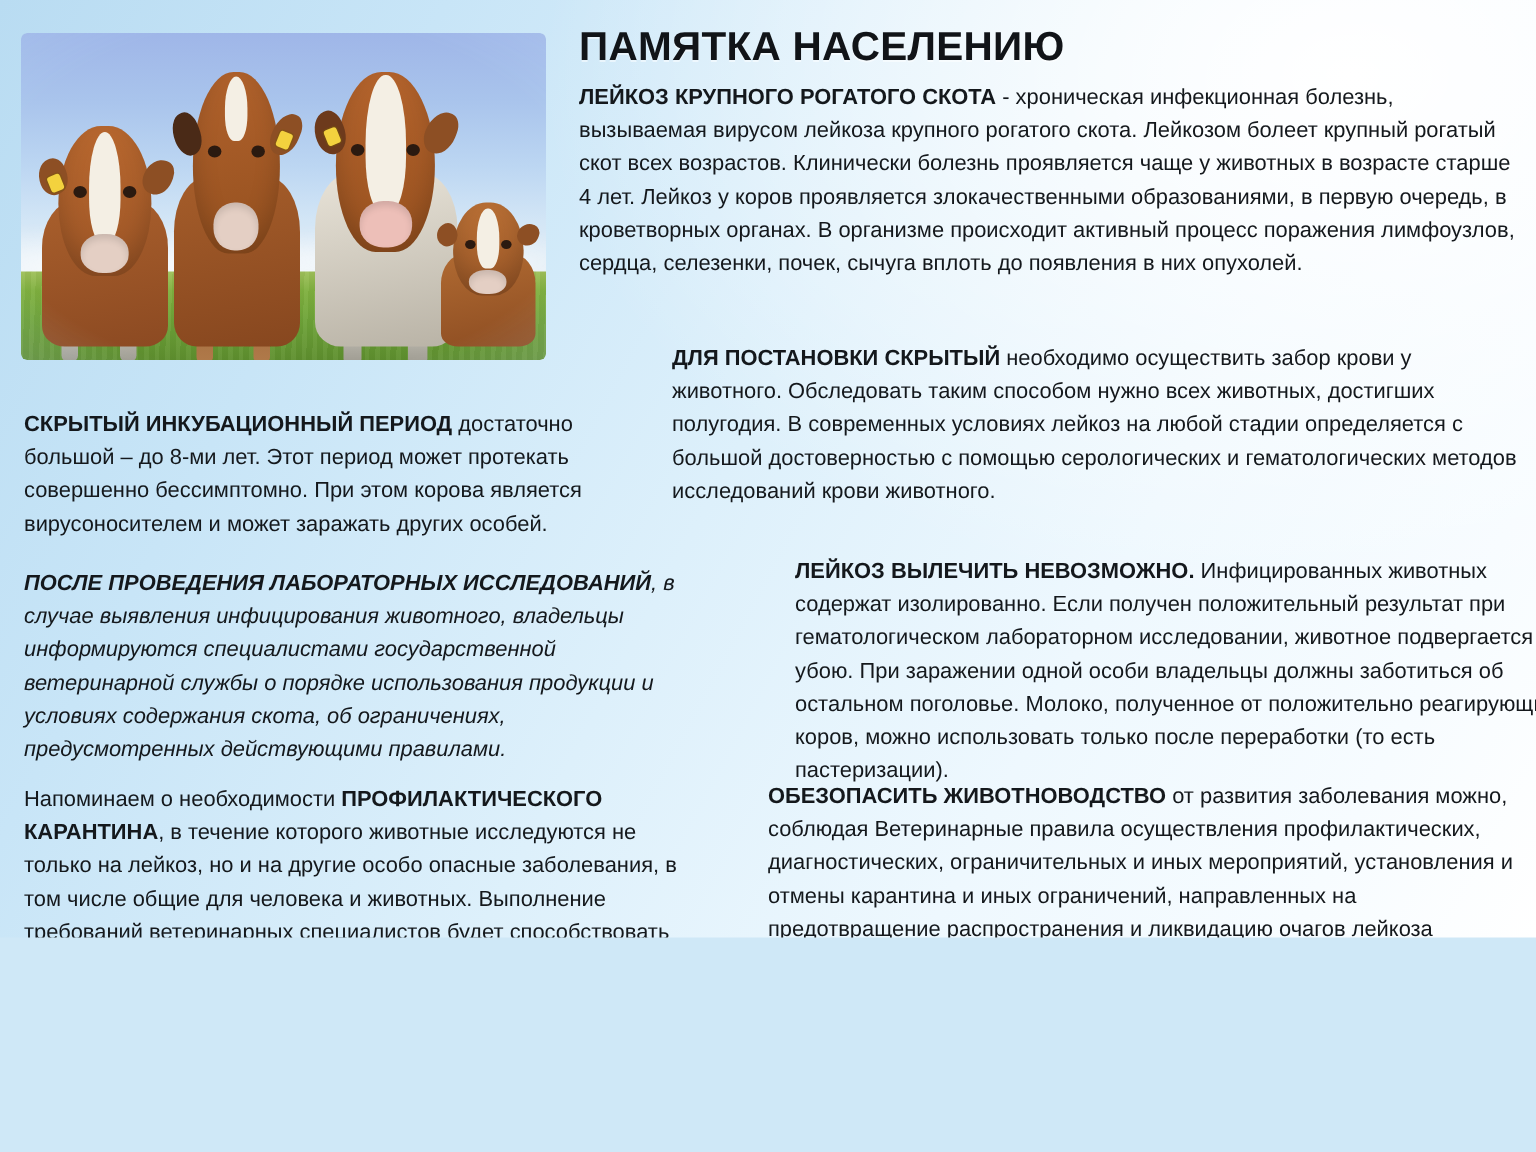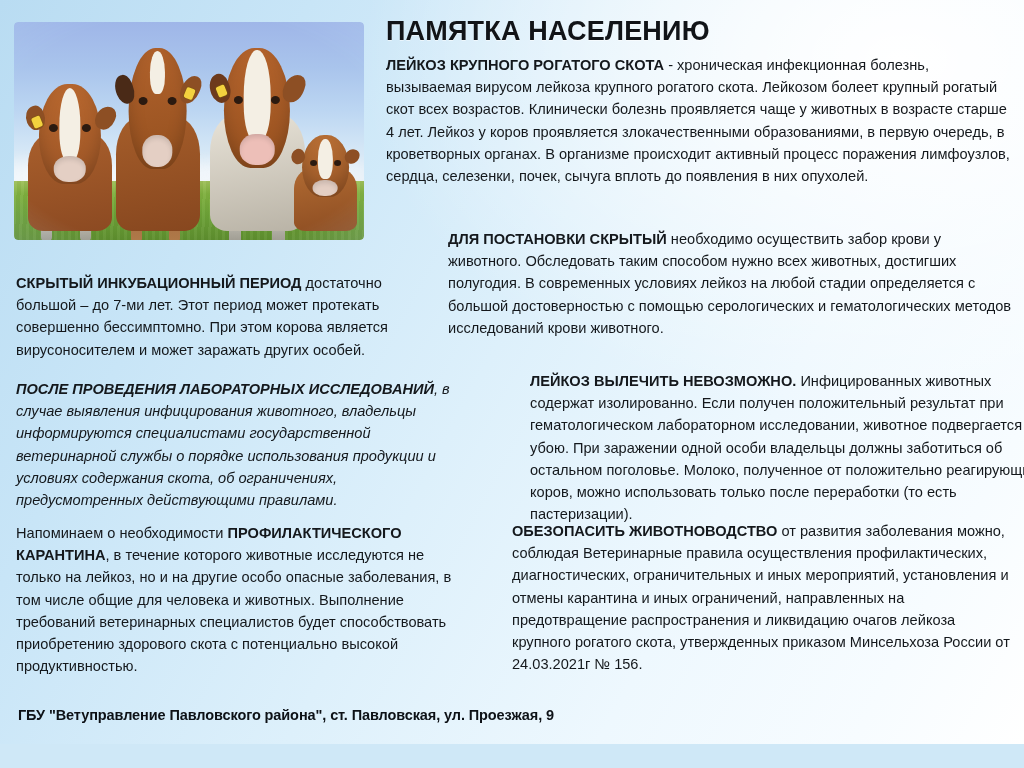--- a/index.html
+++ b/index.html
@@ -11,21 +11,21 @@
     width: 1024px;
     height: 768px;
     overflow: hidden;
     font-family: "Liberation Sans", sans-serif;
     background: #cfe8f7;
   }
 
   #poster {
     position: relative;
     width: 1024px;
-    height: 744px;
+    height: 625px;
     box-sizing: border-box;
     background:
       radial-gradient(ellipse 900px 600px at 88% 8%, #ffffff 0%, rgba(255,255,255,0.75) 18%, rgba(255,255,255,0.0) 60%),
       linear-gradient(118deg, #b9dcf2 0%, #c8e5f7 22%, #ddf0fb 48%, #eef8fe 70%, #f7fcff 88%, #ffffff 100%);
     overflow: hidden;
   }
 
   
   .photo-wrap {
     position: absolute;
@@ -273,21 +273,21 @@
 
   <div class="block rc3">
     <b>ЛЕЙКОЗ ВЫЛЕЧИТЬ НЕВОЗМОЖНО.</b><span> Инфицированных животных содержат изолированно. Если получен положительный результат при гематологическом лабораторном исследовании, животное подвергается убою. При заражении одной особи владельцы должны заботиться об остальном поголовье. Молоко,  полученное от положительно реагирующих коров, можно использовать только после переработки (то есть пастеризации).</span>
   </div>
 
   <div class="block rc4">
     <b>ОБЕЗОПАСИТЬ ЖИВОТНОВОДСТВО</b><span> от развития заболевания можно, соблюдая Ветеринарные правила  осуществления профилактических, диагностических, ограничительных и иных мероприятий, установления и отмены карантина и иных ограничений, направленных на предотвращение распространения и ликвидацию очагов лейкоза крупного рогатого скота, утвержденных приказом Минсельхоза России от 24.03.2021г № 156.</span>
   </div>
 
   <div class="block lc1">
-    <b>СКРЫТЫЙ ИНКУБАЦИОННЫЙ ПЕРИОД</b><span> достаточно большой – до 7-ми лет. Этот период может протекать совершенно бессимптомно. При этом корова является вирусоносителем и может заражать других особей.</span>
+    <b>СКРЫТЫЙ ИНКУБАЦИОННЫЙ ПЕРИОД</b><span> достаточно большой – до 8-ми лет. Этот период может протекать совершенно бессимптомно. При этом корова является вирусоносителем и может заражать других особей.</span>
   </div>
 
   <div class="block lc2">
     <b>ПОСЛЕ ПРОВЕДЕНИЯ ЛАБОРАТОРНЫХ ИССЛЕДОВАНИЙ</b><span>, в случае выявления инфицирования животного, владельцы информируются специалистами государственной ветеринарной службы о порядке использования продукции и условиях содержания скота, об ограничениях, предусмотренных действующими правилами.</span>
   </div>
 
   <div class="block lc3">
     <span>Напоминаем о необходимости </span><b>ПРОФИЛАКТИЧЕСКОГО КАРАНТИНА</b><span>, в течение которого животные исследуются не только на лейкоз, но и на другие особо опасные заболевания, в том числе общие для человека и животных. Выполнение требований ветеринарных специалистов будет способствовать приобретению здорового скота с потенциально высокой продуктивностью.</span>
   </div>
 

